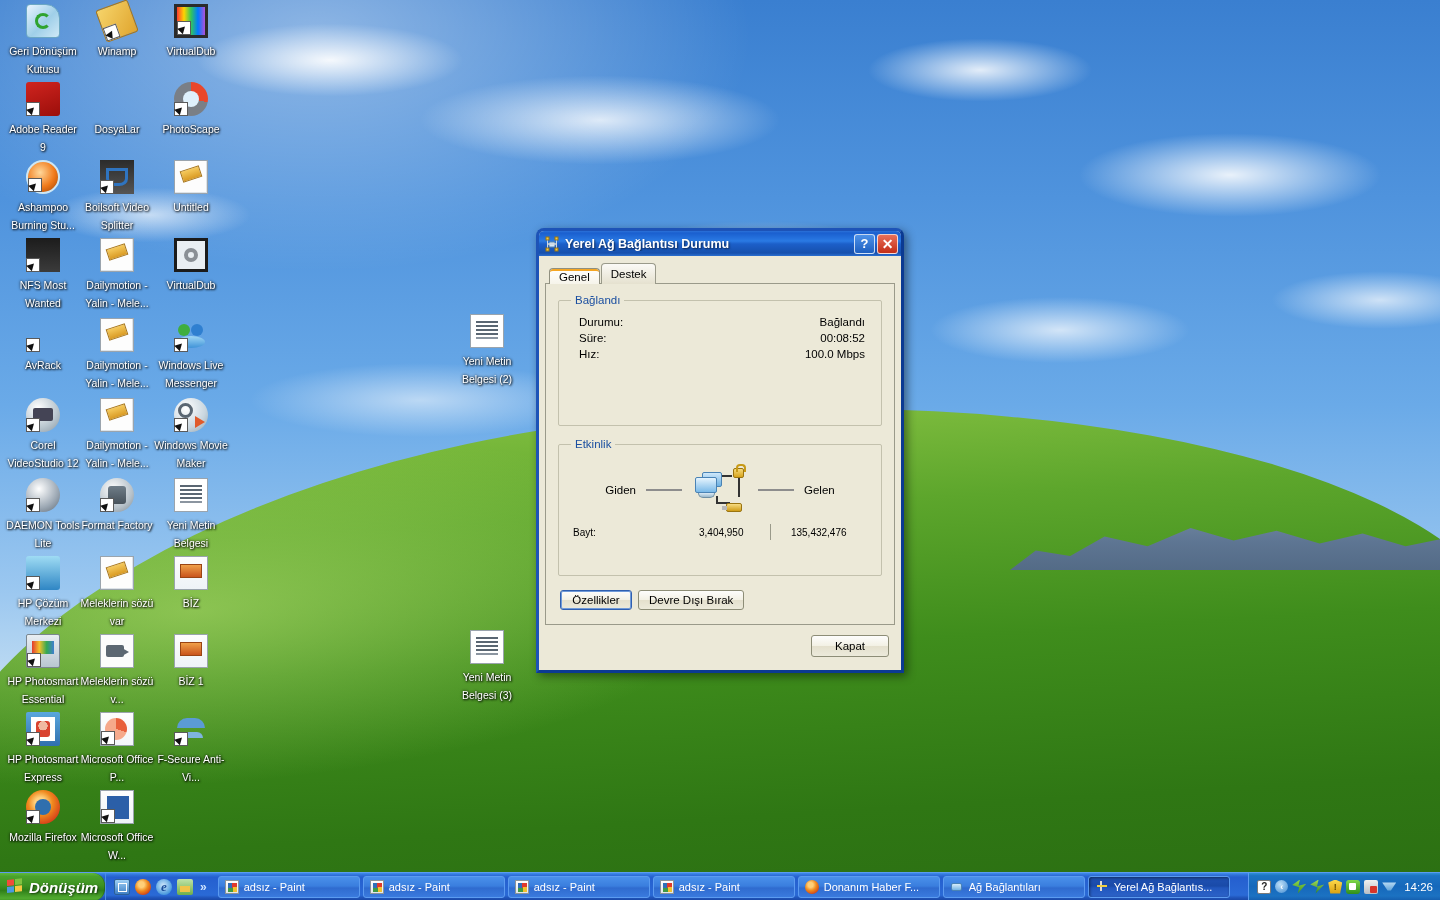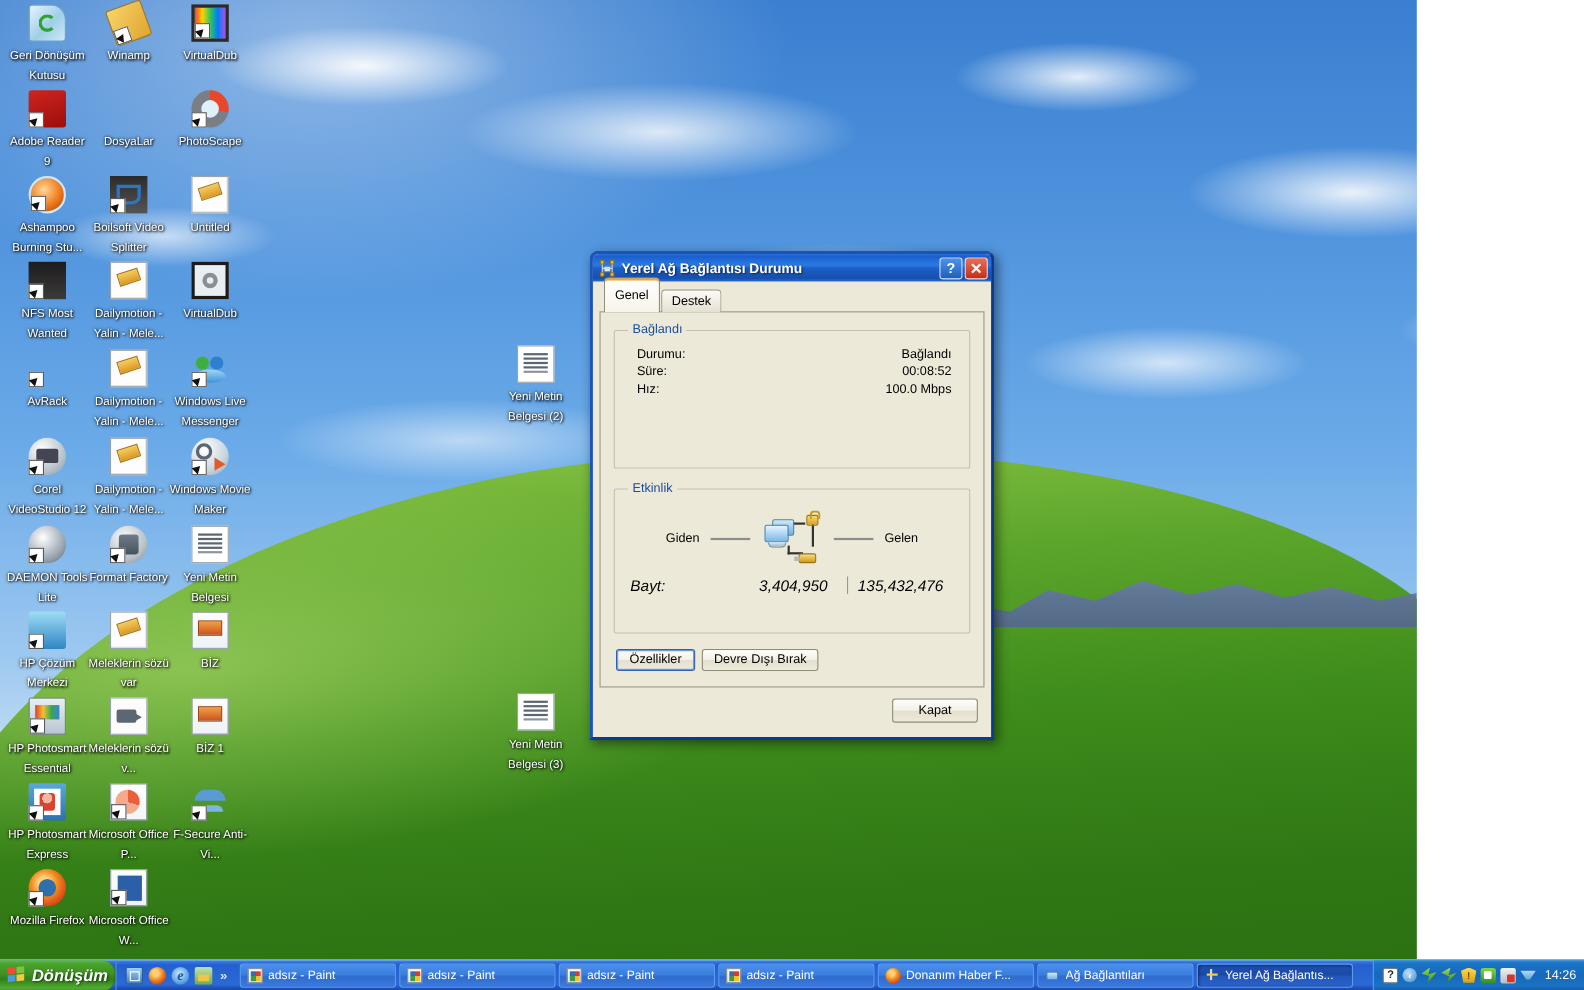--- a/index.html
+++ b/index.html
@@ -5,21 +5,21 @@
   * { box-sizing: border-box; margin: 0; padding: 0; }
   html, body {
     width: 1440px; height: 900px;
     overflow: hidden;
     font-family: "Liberation Sans", sans-serif;
   }
 
   
   #desktop {
     position: absolute; inset: 0;
-    width: 1288px; height: 900px;
+    width: 1440px; height: 900px;
     background:
       
       radial-gradient(ellipse 700px 380px at 22% 4%, rgba(255,255,255,0.42) 0%, rgba(255,255,255,0.0) 62%),
       
       radial-gradient(ellipse 190px 52px at 330px 60px, rgba(255,255,255,0.92) 0%, rgba(255,255,255,0) 70%),
       radial-gradient(ellipse 250px 62px at 600px 120px, rgba(255,255,255,0.80) 0%, rgba(255,255,255,0) 72%),
       radial-gradient(ellipse 160px 45px at 980px 70px, rgba(255,255,255,0.85) 0%, rgba(255,255,255,0) 70%),
       radial-gradient(ellipse 210px 58px at 1230px 175px, rgba(255,255,255,0.88) 0%, rgba(255,255,255,0) 72%),
       radial-gradient(ellipse 150px 40px at 1380px 300px, rgba(255,255,255,0.70) 0%, rgba(255,255,255,0) 72%),
       radial-gradient(ellipse 180px 46px at 1060px 330px, rgba(255,255,255,0.72) 0%, rgba(255,255,255,0) 72%),
@@ -218,21 +218,21 @@
     font-size: 11.5px; color: #000;
     display: flex; align-items: center;
     border: 1px solid #9a9a8a; border-bottom: none;
     border-radius: 4px 4px 0 0;
     background: linear-gradient(#fbfaf6,#e5e1cf);
     margin-right: 1px; cursor: default;
   }
   .tab.active {
     background: linear-gradient(#ffffff,#f6f4ea);
     border-color: #8f8f7f;
-    height: 32px; position: relative; z-index: 4;
+    height: 16px; position: relative; z-index: 4;
     box-shadow: inset 0 3px 0 -1px #f5a623;
   }
   .tabpanel {
     border: 1px solid #9a9a8a; background: #ece9d8;
     margin-top: -1px; padding: 10px 12px 8px;
     height: 342px; position: relative; z-index: 2;
   }
 
   fieldset.xpgroup {
     border: 1px solid #c3c1ad; border-radius: 2px;
@@ -264,21 +264,21 @@
                   border:2px solid #c79a18; border-bottom:none; border-radius:4px 4px 0 0; }
   .plug { position:absolute; right:6px; bottom:2px; width:16px; height:9px; border-radius:2px;
           background: linear-gradient(#f7dc82,#cf9c18); border:1px solid #9a7410; }
   .plug::before { content:""; position:absolute; left:-5px; top:2px; width:5px; height:4px; background:#b8b8b8; }
   .wire { position:absolute; background:#333; }
   .w1 { right:8px; top:9px; width:2px; height:22px; }
   .w2 { left:24px; top:30px; width:2px; height:8px; }
   .w3 { left:24px; top:36px; width:14px; height:2px; }
   .w4 { left:28px; top:9px; width:12px; height:2px; }
 
-  .act-bytes { display: flex; align-items: center; font-size: 14px; padding: 8px 4px 0; font-style: italic; }
+  .act-bytes { display: flex; align-items: center; font-size: 10px; padding: 8px 4px 0; }
   .act-bytes .bkey { width: 100px; }
   .act-bytes .bsent { flex: 1; text-align: center; }
   .act-bytes .bsep { width: 1px; height: 16px; background: #9a9a8a; }
   .act-bytes .brecv { flex: 1; text-align: center; }
 
   .xpbtn {
     font-family: "Liberation Sans", sans-serif;
     font-size: 11.5px; color: #000;
     background: linear-gradient(#fdfdfc 0%,#f3f1e5 48%,#e4e0cd 52%,#eceadb 100%);
     border: 1px solid #8d8d77; border-radius: 3px;

